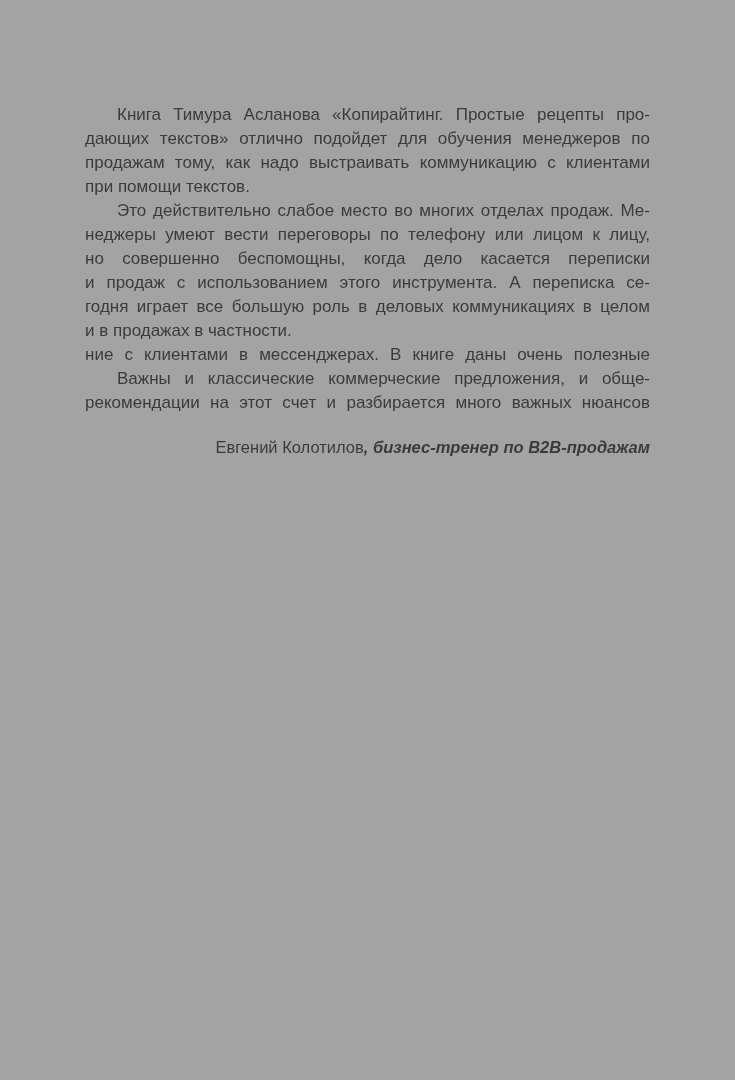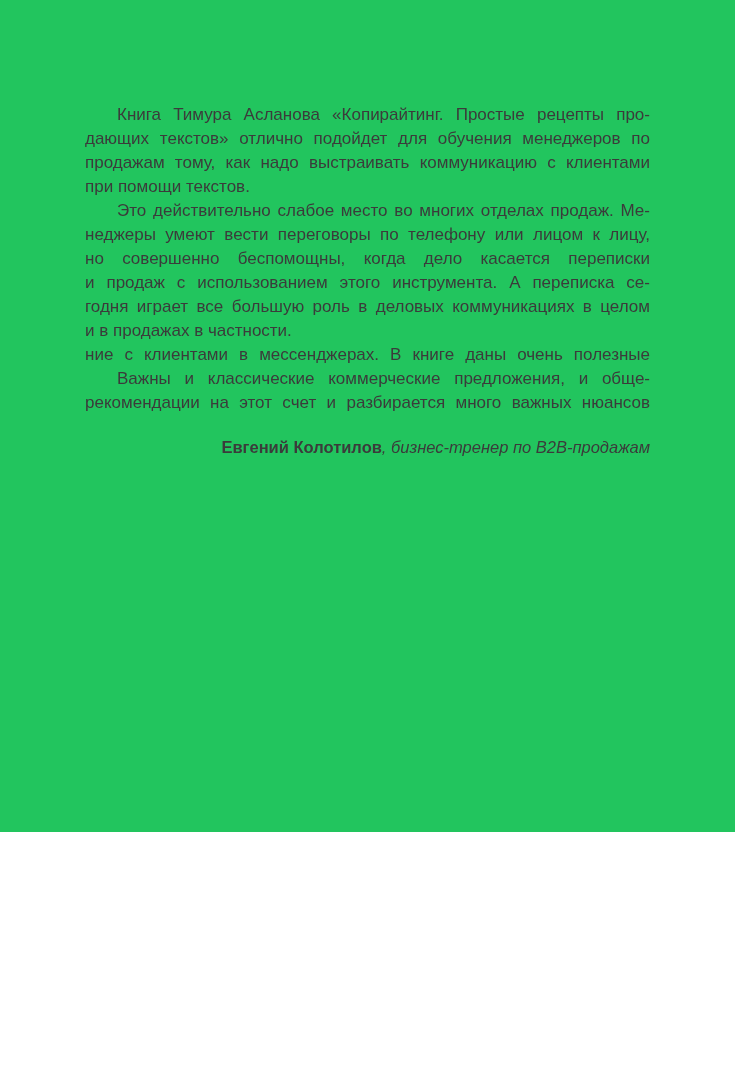--- a/index.html
+++ b/index.html
@@ -3,22 +3,22 @@
 <meta charset="utf-8">
 <style>
   html, body {
     margin: 0;
     padding: 0;
     background: #ffffff;
   }
   .page {
     position: relative;
     width: 735px;
-    height: 832px;
-    background: #22c55e;
+    height: 1080px;
+    background: #a3a3a3;
     overflow: hidden;
     box-sizing: border-box;
   }
   .text-block {
     position: absolute;
     top: 103px;
     left: 85px;
     width: 565px;
     font-family: "Liberation Sans", sans-serif;
     font-size: 17px;
@@ -42,26 +42,26 @@
   }
   .attribution {
     margin-top: 20px;
     text-align: right;
     font-family: "Liberation Sans", sans-serif;
     font-size: 16.5px;
     line-height: 24px;
     color: #3b3b3b;
   }
   .attribution .name {
-    font-weight: bold;
+    font-weight: normal;
     font-style: normal;
   }
   .attribution .role {
     font-style: italic;
-    font-weight: normal;
+    font-weight: bold;
   }
 </style>
 </head>
 <body>
 
 <div class="page">
   <div class="text-block">
 
     <div class="paragraph">
         <div class="line first">Книга Тимура Асланова «Копирайтинг. Простые рецепты про-</div>

